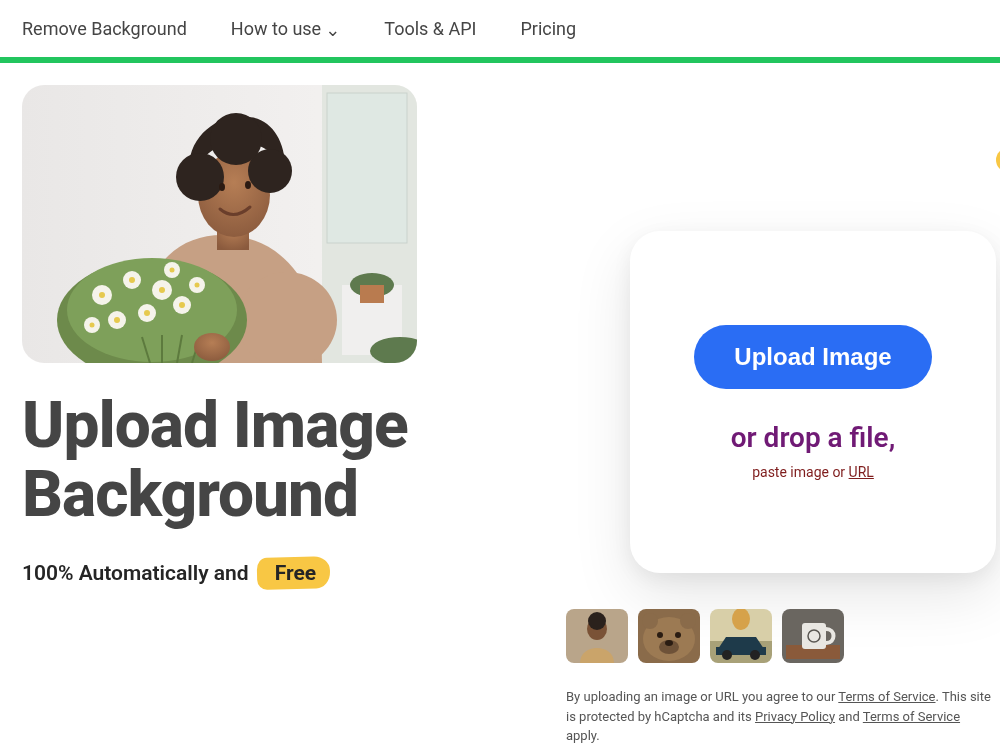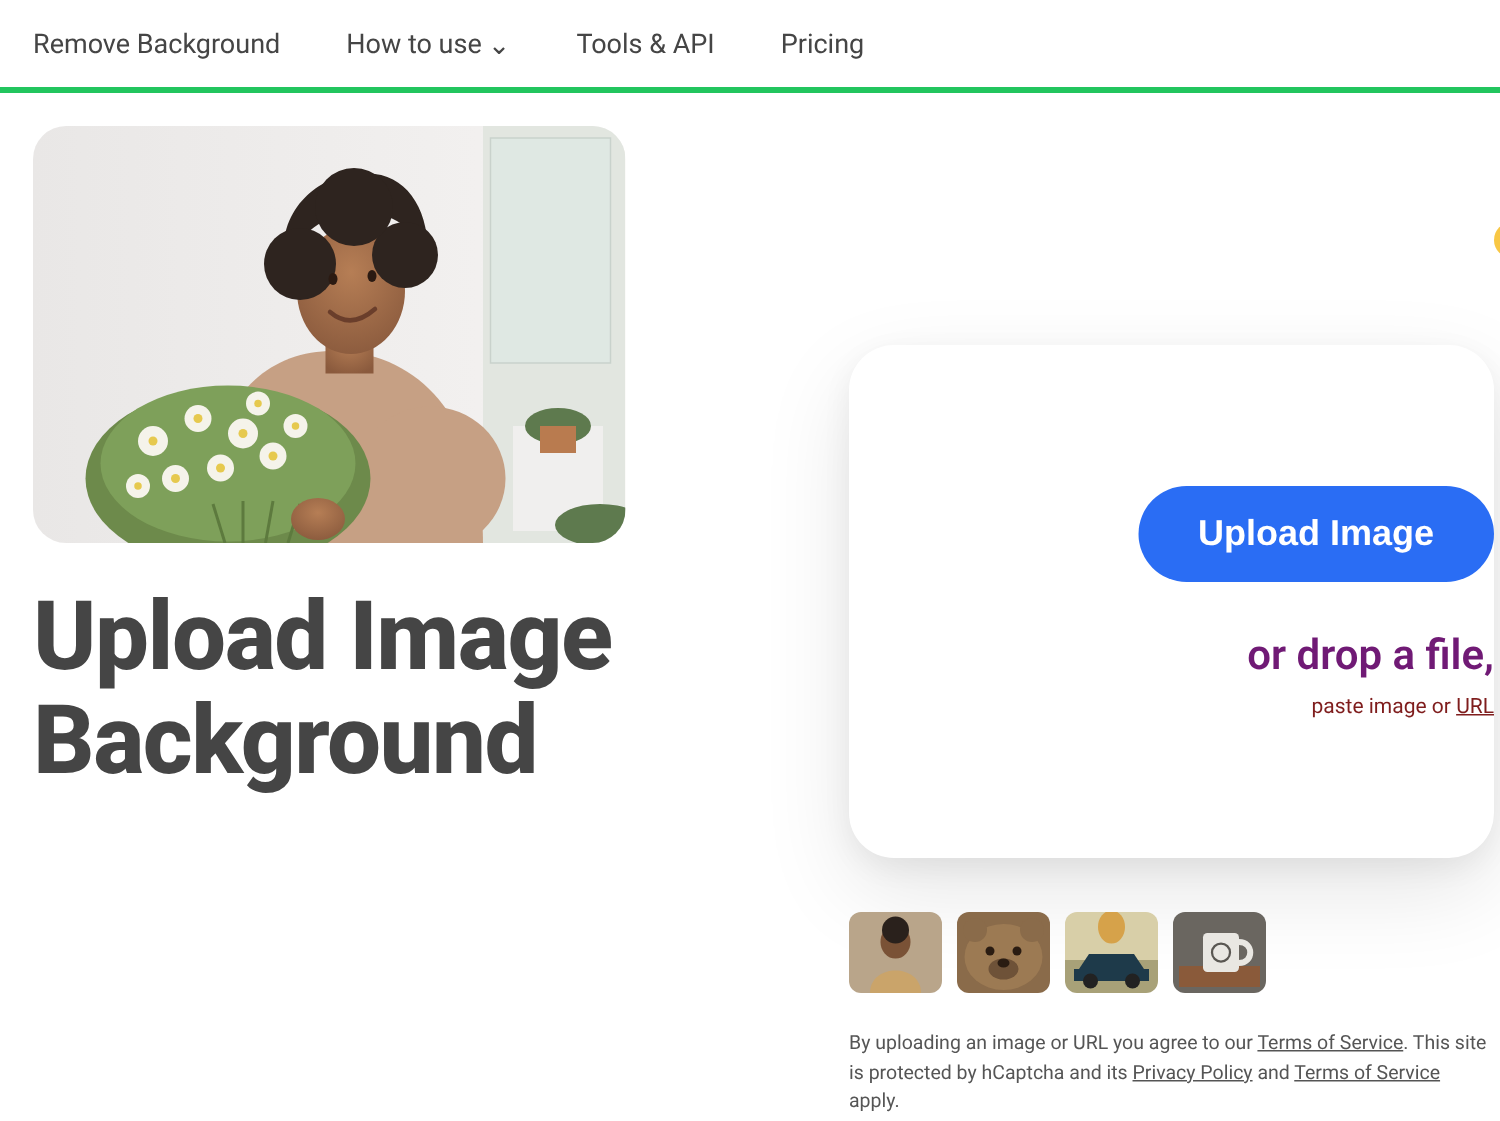--- a/index.html
+++ b/index.html
@@ -1,28 +1,28 @@
 <!DOCTYPE html>
 <html><head>
   <meta charset="utf-8">
   <style>
     * { margin: 0; padding: 0; box-sizing: border-box; }
     body { font-family: -apple-system, BlinkMacSystemFont, 'Segoe UI', Roboto, sans-serif; background: #fff; color: #454545; }
-    .nav { display: flex; gap: 44px; padding: 18px 22px; border-bottom: 4px solid #22c55e; align-items: center; font-size: 18px; }
+    .nav { display: flex; gap: 44px; padding: 18px 22px; border-bottom: 6px solid #22c55e; align-items: center; font-size: 18px; }
     .nav-item { cursor: pointer; display: flex; align-items: center; gap: 4px; }
     .chevron { display: inline-block; transform: translateY(1px); }
     .container { display: flex; padding: 22px 22px 0 22px; gap: 60px; }
     .left { flex: 0 0 440px; }
     .hero-image { width: 395px; height: 278px; border-radius: 22px; overflow: hidden; position: relative; }
     .headline { font-size: 64px; font-weight: 800; line-height: 1.08; color: #454545; margin-top: 28px; letter-spacing: -1px; }
     .subline { font-size: 21px; font-weight: 600; color: #252525; margin-top: 28px; display: flex; align-items: center; gap: 8px; }
     .free-badge { position: relative; display: inline-flex; align-items: center; justify-content: center; padding: 4px 14px 4px 18px; font-weight: 700; font-size: 21px; color: #252525; }
     .free-badge::before { content: ""; position: absolute; inset: 0; background: #f8c744; border-radius: 10px 16px 14px 10px / 12px 14px 16px 10px; transform: rotate(-1.4deg); z-index: -1; }
     .right { flex: 1; display: flex; flex-direction: column; align-items: flex-end; padding-top: 146px; }
-    .upload-card { width: 430px; height: 342px; background: #fff; border-radius: 30px; box-shadow: 0 22px 60px rgba(0,0,0,0.10), 0 6px 20px rgba(0,0,0,0.06); display: flex; flex-direction: column; align-items: flex-end; justify-content: center; }
+    .upload-card { width: 366px; height: 342px; background: #fff; border-radius: 30px; box-shadow: 0 22px 60px rgba(0,0,0,0.10), 0 6px 20px rgba(0,0,0,0.06); display: flex; flex-direction: column; align-items: center; justify-content: center; }
     .upload-btn { background: #2a6df4; color: #fff; border: none; border-radius: 999px; padding: 18px 40px; font-size: 24px; font-weight: 700; cursor: pointer; }
     .drop-text { font-size: 28px; font-weight: 600; color: #701a75; margin-top: 32px; }
     .paste-line { font-size: 14px; color: #7f1d1d; margin-top: 10px; }
     .paste-line .url { text-decoration: underline; cursor: pointer; }
     .examples { width: 430px; margin-top: 36px; display: flex; align-items: center; justify-content: space-between; gap: 20px; }
     .examples-text { font-size: 16px; font-weight: 700; color: #454545; line-height: 1.55; }
     .thumbs { display: flex; gap: 10px; }
     .thumb { width: 62px; height: 54px; border-radius: 8px; overflow: hidden; cursor: pointer; position: relative; }
     .legal { width: 430px; font-size: 13px; color: #555; line-height: 1.5; margin-top: 24px; margin-left: 44px; }
     .legal a { color: #555; text-decoration: underline; cursor: pointer; }
@@ -125,20 +125,26 @@
           <line x1="140" y1="278" x2="140" y2="250"></line>
             <line x1="155" y1="278" x2="160" y2="250"></line>
           <line x1="128" y1="278" x2="120" y2="252"></line>
             <line x1="170" y1="278" x2="178" y2="252"></line>
         </g>
 
         <ellipse cx="190" cy="262" rx="18" ry="14" fill="url(#skin)"></ellipse>
       </svg>
     </div>
     <h1 class="headline">Upload Image Background</h1>
+    <div class="subline">
+      <span>100% Automatically and</span>
+      <span class="free-badge">
+          <span>Free</span>
+        </span>
+    </div>
   </div>
 
   <div class="right">
     <div class="upload-card">
       <button class="upload-btn">Upload Image</button>
       <div class="drop-text">or drop a file,</div>
       <div class="paste-line">
         <span>paste image or </span><span class="url">URL</span>
       </div>
     </div>

